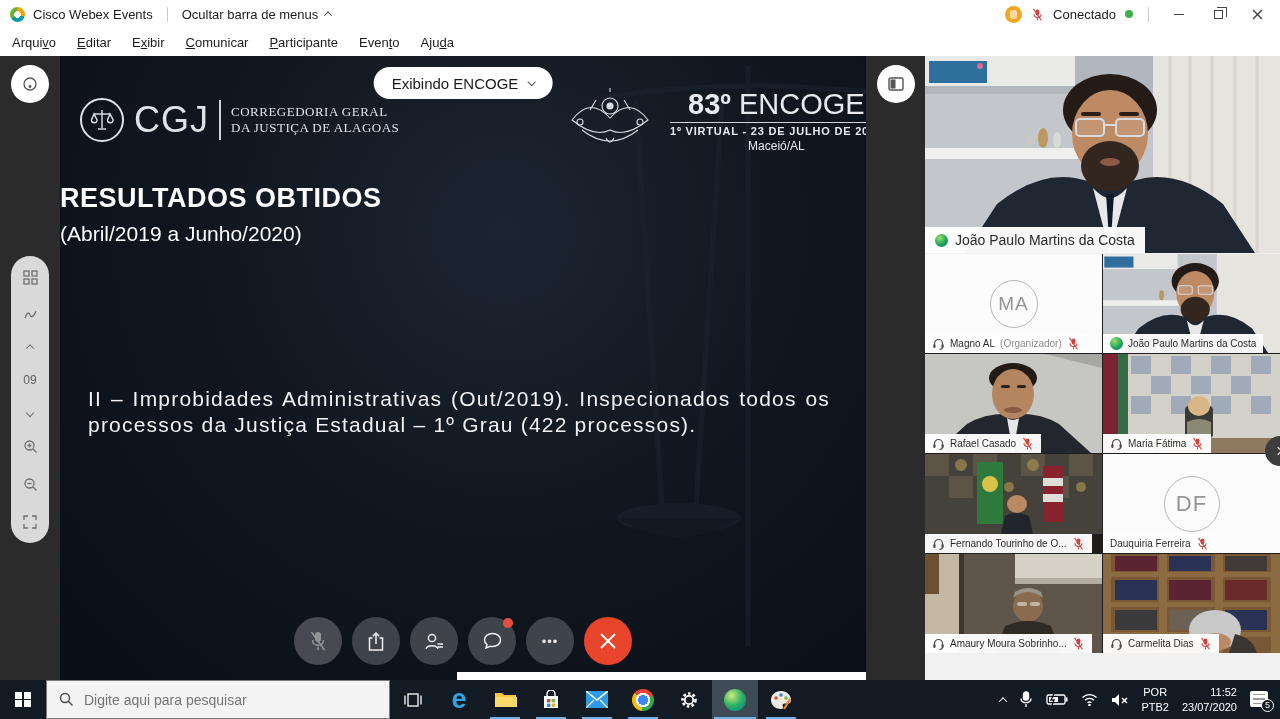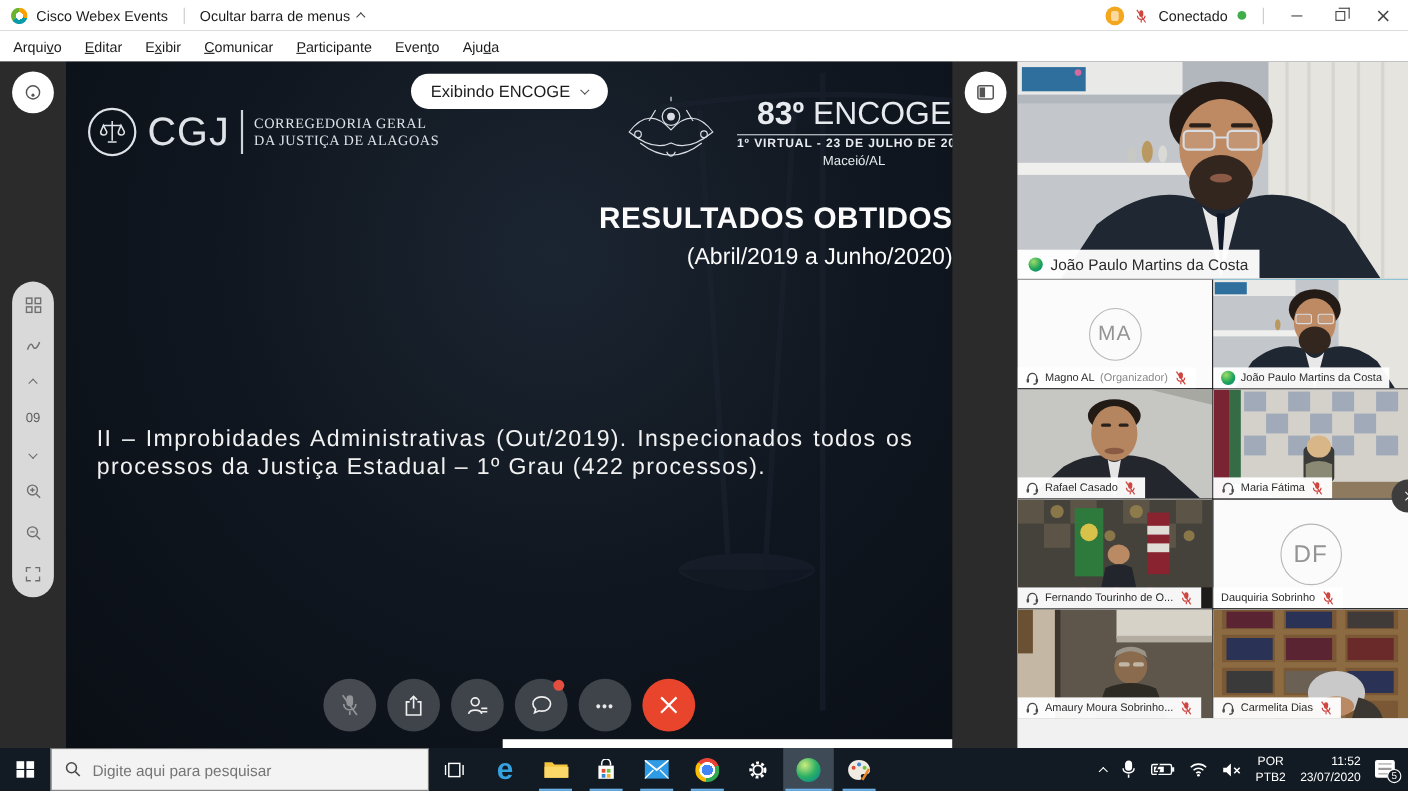--- a/index.html
+++ b/index.html
@@ -61,21 +61,21 @@
   .cgj-abbr { font-size:36px; letter-spacing:1px; color:#dfe3e8; }
   .cgj-bar { width:2px; height:40px; background:#cfd4da; }
   .cgj-lines { font-family:"Liberation Serif", serif; font-size:13px; letter-spacing:.5px; line-height:1.25; color:#dfe3e8; }
   .encoge { position:absolute; left:500px; top:30px; display:flex; align-items:center; gap:10px; color:#e7ebef; }
   .enc-text { text-align:center; }
   .enc-title { font-size:29px; white-space:nowrap; }
   .enc-title b { font-weight:bold; }
   .enc-sub { font-size:11px; font-weight:bold; letter-spacing:.8px; border-top:1px solid #cfd4da;
              padding-top:2px; margin-top:1px; white-space:nowrap; }
   .enc-place { font-size:12px; margin-top:2px; }
-  .slide-title { position:absolute; top:127px; left:0; width:100%; text-align:right; color:#fbfbfb; }
+  .slide-title { position:absolute; top:127px; left:0; width:100%; text-align:left; color:#fbfbfb; }
   .slide-title h1 { font-size:27px; font-weight:bold; letter-spacing:.5px; }
   .slide-title h2 { font-size:21px; font-weight:normal; margin-top:8px; }
   .para { position:absolute; left:28px; width:742px; color:#f1f1f1; font-size:21px; line-height:1.22;
           letter-spacing:1.2px; text-align:justify; }
   .para1 { top:234px; } .para2 { top:330px; }
   .controls { position:absolute; bottom:15px; left:50%; transform:translateX(-50%);
               display:flex; gap:10px; }
   .ctl { width:48px; height:48px; border-radius:50%; background:#3f434a;
          display:flex; align-items:center; justify-content:center; position:relative; }
   .ctl.dim { background:#474a50; } .ctl.dim svg { opacity:.45; }
@@ -594,21 +594,21 @@
                 </svg>
               </span>
           </div>
         </div>
 
         <div class="tile">
           <div class="avatar-tile">
               <div class="initials-circle" style="width:56px;height:56px;font-size:22px;">DF</div>
             </div>
           <div class="tag">
-            <span>Dauquiria Sobrinho</span>
+            <span>Dauquiria Ferreira</span>
             <span class="icon12 js-mic">
                 <svg viewBox="0 0 13 14">
                   <g fill="none" stroke="#cf4540" stroke-width="1.2">
                     <rect x="4.5" y="1.5" width="4" height="6.5" rx="2" fill="#cf4540" stroke="none"></rect>
                     <path d="M2.8 6.8c0 4.6 7.4 4.6 7.4 0"></path>
                     <path d="M6.5 11v2.3"></path>
                     <path d="M2.2 1l8.6 12.4"></path>
                   </g>
                 </svg>
               </span>

